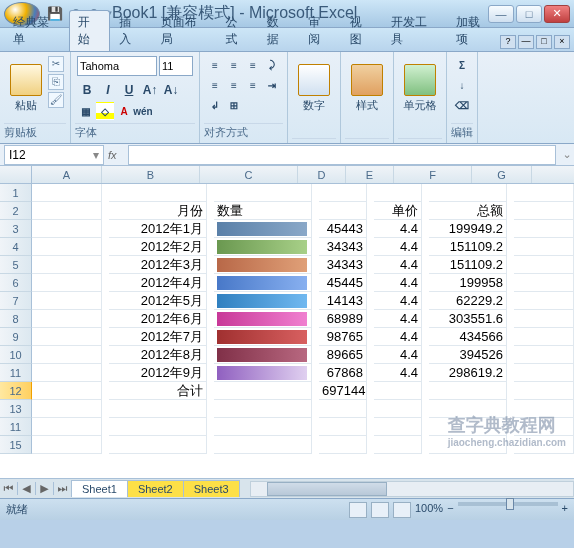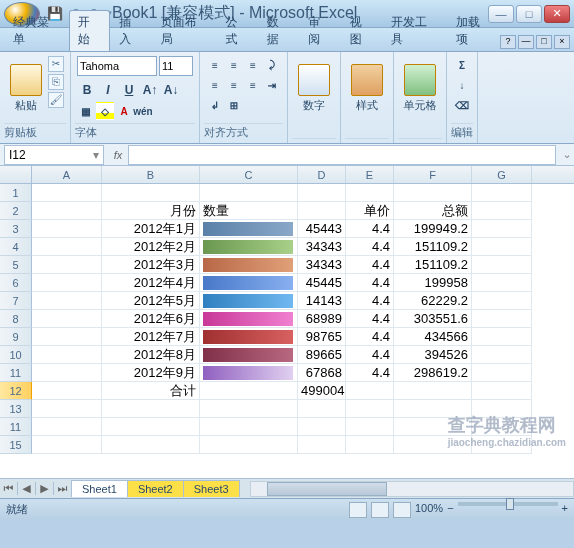--- a/index.html
+++ b/index.html
@@ -38,35 +38,35 @@
 .font-name { width: 80px; }
 .font-size { width: 34px; }
 .btnrow { display: flex; gap: 1px; }
 .rbtn { width: 20px; height: 20px; border: 1px solid transparent; display: flex; align-items: center; justify-content: center; font-size: 12px; color: #2a4a6a; font-weight: bold; }
 .rbtn.small { width: 18px; height: 18px; font-size: 10px; }
 
 
 .formula-row { height: 22px; background: #e8f0f8; border-bottom: 1px solid #a8c0d8; display: flex; align-items: center; }
 .namebox { width: 100px; height: 20px; border: 1px solid #a8c0d8; background: #fff; margin: 0 4px; display: flex; align-items: center; padding: 0 4px; font-size: 12px; }
 .namebox .dd { margin-left: auto; color: #888; }
-.fx-btn { width: 20px; text-align: center; font-style: italic; color: #666; }
+.fx-btn { width: 20px; text-align: left; font-style: italic; color: #666; }
 .fx-input { flex: 1; height: 20px; border: 1px solid #a8c0d8; background: #fff; margin-right: 4px; }
 .fx-expand { width: 14px; text-align: center; color: #888; }
 
 
 .grid-wrap { background: #fff; height: 312px; position: relative; overflow: hidden; }
 .colheads { display: flex; height: 18px; background: linear-gradient(#f0f4f8,#dce8f0); border-bottom: 1px solid #a8c0d8; }
 .rowhead-spacer { width: 32px; border-right: 1px solid #a8c0d8; background: linear-gradient(#f0f4f8,#dce8f0); }
 .colhead { border-right: 1px solid #c8d8e4; text-align: center; font-size: 11px; color: #4a6a8a; line-height: 18px; }
 .gridbody { display: flex; }
 .rowheads { width: 32px; }
 .rowhead { height: 18px; background: linear-gradient(90deg,#f0f4f8,#dce8f0); border-bottom: 1px solid #c8d8e4; border-right: 1px solid #a8c0d8; text-align: center; font-size: 11px; color: #4a6a8a; line-height: 18px; }
 .rowhead.sel { background: linear-gradient(90deg,#ffe8a0,#ffd060); border-right-color: #f0a000; }
 .cells { position: relative; flex: 1; }
-.row { display: flex; height: 18px; }
+.row { display: flex; height: 18px; justify-content: space-between; }
 .cell { border-right: 1px solid #e0e8ef; border-bottom: 1px solid #e0e8ef; font-size: 13px; line-height: 18px; padding: 0 3px; color: #000; white-space: nowrap; overflow: hidden; }
 .cell.r { text-align: right; }
 .cA { width: 70px; } .cB { width: 98px; } .cC { width: 98px; } .cD { width: 48px; } .cE { width: 48px; } .cF { width: 78px; } .cG { width: 60px; }
 .colorbar { height: 14px; width: 90px; margin: 2px 0; }
 
 
 .sheet-row { height: 20px; background: #d8e4ec; border-top: 1px solid #a8c0d8; display: flex; align-items: center; font-size: 11px; }
 .sheet-nav { display: flex; }
 .sheet-nav div { width: 18px; text-align: center; border-right: 1px solid #a8c0d8; color: #666; }
 .sheet-tab { padding: 2px 10px; background: #fff; border: 1px solid #a8c0d8; border-bottom: none; margin-left: -1px; color: #2a4a6a; }
@@ -380,21 +380,21 @@
           </div>
           <div class="cell cD r">67868</div>
           <div class="cell cE r">4.4</div>
           <div class="cell cF r">298619.2</div>
           <div class="cell cG"></div>
         </div>
         <div class="row">
           <div class="cell cA"></div>
           <div class="cell cB r">合计</div>
           <div class="cell cC"></div>
-          <div class="cell cD r">499004</div>
+          <div class="cell cD r">697144</div>
           <div class="cell cE r"></div>
           <div class="cell cF r"></div>
           <div class="cell cG"></div>
         </div>
         <div class="row">
           <div class="cell cA"></div>
           <div class="cell cB r"></div>
           <div class="cell cC"></div>
           <div class="cell cD r"></div>
           <div class="cell cE r"></div>

